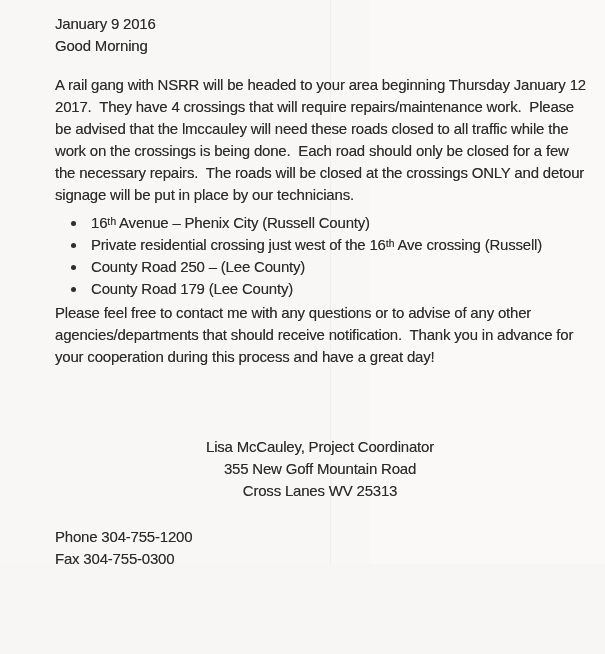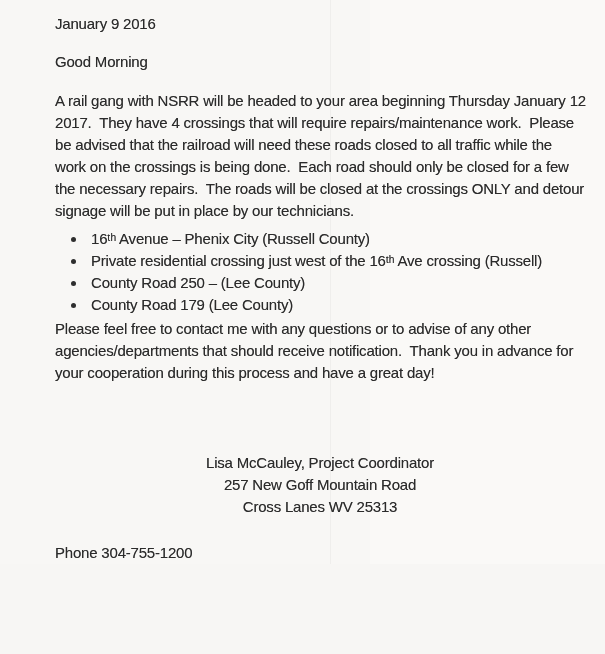--- a/index.html
+++ b/index.html
@@ -39,21 +39,21 @@
     pointer-events: none;
   }
   .content {
     position: relative;
     padding: 13px 20px 0 55px;
     z-index: 2;
   }
   .line, .para div, .bullets li {
     white-space: pre;
   }
-  .greeting   { margin-top: 16px; }
+  .greeting   { margin-top: 0; }
   .intro      { margin-top: 17px; }
   .bullets {
     margin: 6px 0 0 0;
     padding: 0;
     list-style: none;
   }
   .bullets li {
     position: relative;
     padding-left: 36px;
     line-height: 22px;
@@ -81,42 +81,42 @@
 
   <div class="content">
 
     <div class="line date">January 9 2016</div>
 
     <div class="line greeting">Good Morning</div>
 
     <div class="para intro">
         <div>A rail gang with NSRR will be headed to your area beginning Thursday January 12</div>
         <div>2017.  They have 4 crossings that will require repairs/maintenance work.  Please</div>
-        <div>be advised that the railroad will need these roads closed to all traffic while the</div>
+        <div>be advised that the lmccauley will need these roads closed to all traffic while the</div>
         <div>work on the crossings is being done.  Each road should only be closed for a few</div>
         <div>the necessary repairs.  The roads will be closed at the crossings ONLY and detour</div>
         <div>signage will be put in place by our technicians.</div>
       </div>
 
     <ul class="bullets">
         <li>16ᵗʰ Avenue – Phenix City (Russell County)</li>
         <li>Private residential crossing just west of the 16ᵗʰ Ave crossing (Russell)</li>
         <li>County Road 250 – (Lee County)</li>
         <li>County Road 179 (Lee County)</li>
       </ul>
 
     <div class="para closing">
         <div>Please feel free to contact me with any questions or to advise of any other</div>
         <div>agencies/departments that should receive notification.  Thank you in advance for</div>
         <div>your cooperation during this process and have a great day!</div>
       </div>
 
     <div class="signature">
       <div class="line">Lisa McCauley, Project Coordinator</div>
-      <div class="line">257 New Goff Mountain Road</div>
+      <div class="line">355 New Goff Mountain Road</div>
       <div class="line">Cross Lanes WV 25313</div>
     </div>
 
     <div class="contact">
       <div class="line">Phone 304-755-1200</div>
       <div class="line">Fax 304-755-0300</div>
     </div>
 
   </div>
 </div>

